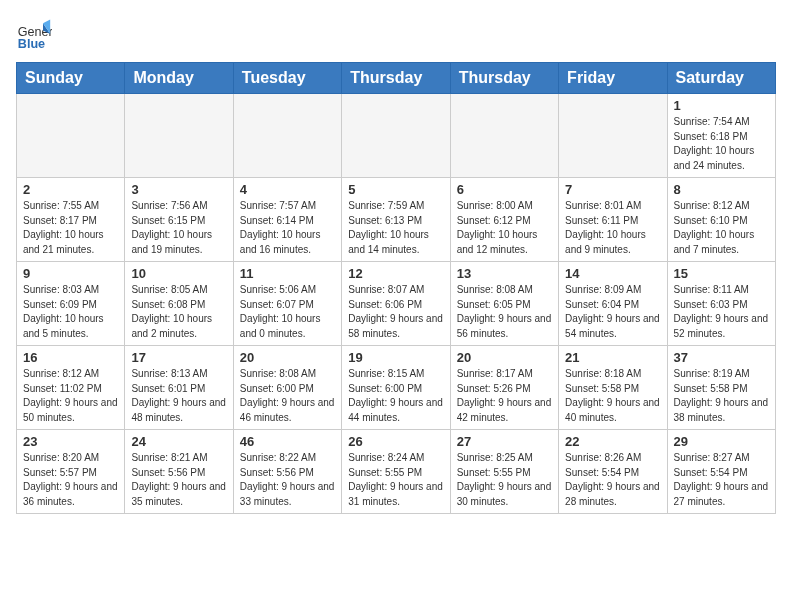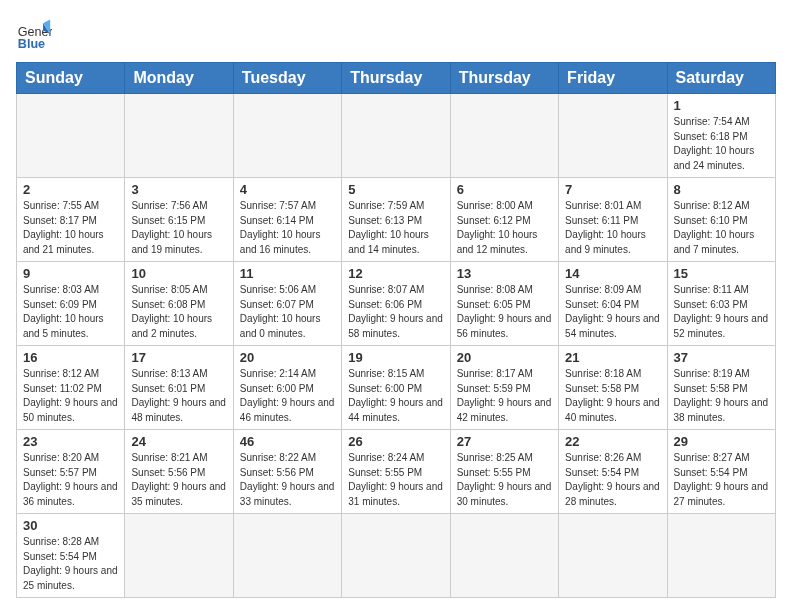--- a/index.html
+++ b/index.html
@@ -234,34 +234,34 @@
 Daylight: 9 hours and 50 minutes.</div>
         </td>
         <td>
           <span class="day-number">17</span>
           <div class="day-info">Sunrise: 8:13 AM
 Sunset: 6:01 PM
 Daylight: 9 hours and 48 minutes.</div>
         </td>
         <td>
           <span class="day-number">20</span>
-          <div class="day-info">Sunrise: 2:14 AM
+          <div class="day-info">Sunrise: 8:08 AM
 Sunset: 6:00 PM
 Daylight: 9 hours and 46 minutes.</div>
         </td>
         <td>
           <span class="day-number">19</span>
           <div class="day-info">Sunrise: 8:15 AM
 Sunset: 6:00 PM
 Daylight: 9 hours and 44 minutes.</div>
         </td>
         <td>
           <span class="day-number">20</span>
           <div class="day-info">Sunrise: 8:17 AM
-Sunset: 5:59 PM
+Sunset: 5:26 PM
 Daylight: 9 hours and 42 minutes.</div>
         </td>
         <td>
           <span class="day-number">21</span>
           <div class="day-info">Sunrise: 8:18 AM
 Sunset: 5:58 PM
 Daylight: 9 hours and 40 minutes.</div>
         </td>
         <td>
           <span class="day-number">37</span>
@@ -307,28 +307,14 @@
 Sunset: 5:54 PM
 Daylight: 9 hours and 28 minutes.</div>
         </td>
         <td>
           <span class="day-number">29</span>
           <div class="day-info">Sunrise: 8:27 AM
 Sunset: 5:54 PM
 Daylight: 9 hours and 27 minutes.</div>
         </td>
       </tr>
-      <tr>
-        <td>
-          <span class="day-number">30</span>
-          <div class="day-info">Sunrise: 8:28 AM
-Sunset: 5:54 PM
-Daylight: 9 hours and 25 minutes.</div>
-        </td>
-        <td class="empty"></td>
-        <td class="empty"></td>
-        <td class="empty"></td>
-        <td class="empty"></td>
-        <td class="empty"></td>
-        <td class="empty"></td>
-      </tr>
     </tbody>
 </table>
 
 </body></html>

